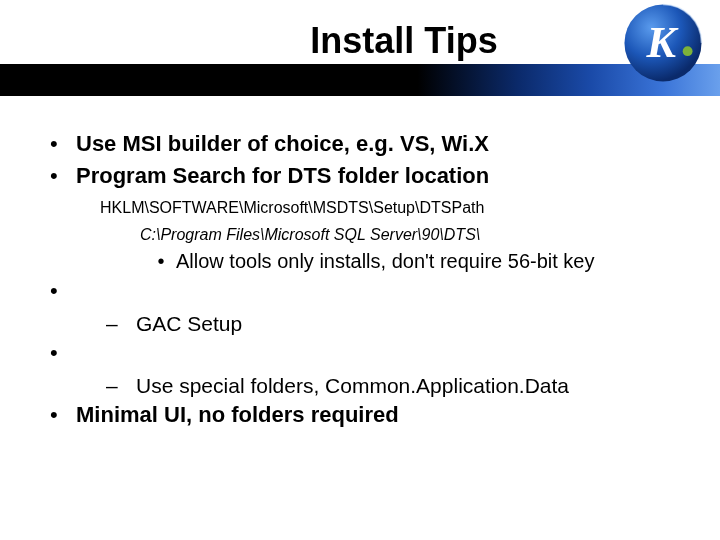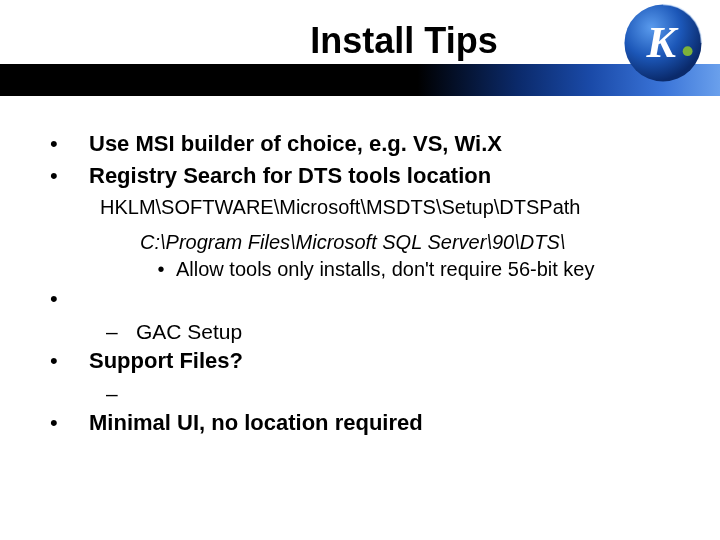--- a/index.html
+++ b/index.html
@@ -19,23 +19,23 @@
   .logo {
     position: absolute; top: 2px; right: 16px; width: 82px; height: 82px; z-index: 5;
   }
   .logo svg { width: 100%; height: 100%; }
   .content {
     position: absolute; top: 130px; left: 50px; right: 40px;
     font-size: 22px; color: #000;
   }
   .b1 { display: flex; margin-bottom: 4px; }
   .b1 .dot { width: 26px; flex: 0 0 26px; font-size: 22px; line-height: 28px; }
-  .b1 .txt { font-weight: bold; font-family: "Arial Black", Arial, sans-serif; font-size: 22px; line-height: 28px; margin-left: 13px; }
-  .sub1 { margin-left: 50px; font-size: 20px; line-height: 27px; font-family: Arial, sans-serif; }
-  .sub1.italic { font-style: italic; margin-left: 90px; margin-top: 8px; }
+  .b1 .txt { font-weight: bold; font-family: "Arial Black", Arial, sans-serif; font-size: 22px; line-height: 28px; }
+  .sub1 { margin-left: 50px; font-size: 16px; line-height: 27px; font-family: Arial, sans-serif; }
+  .sub1.italic { font-style: italic; margin-left: 90px; }
   .sub2row { display: flex; margin-left: 96px; font-size: 20px; line-height: 27px; }
   .sub2row .dot2 { width: 30px; flex: 0 0 30px; text-align: center; }
   .dashrow { display: flex; margin-left: 56px; font-size: 21px; line-height: 30px; }
   .dashrow .dash { width: 30px; flex: 0 0 30px; }
 </style>
 </head>
 <body>
 <div class="slide">
 
   <div class="header">
@@ -60,45 +60,45 @@
 
   <div class="content">
 
     <div class="b1">
       <div class="dot">•</div>
       <div class="txt">Use MSI builder of choice, e.g. VS, Wi.X</div>
     </div>
 
     <div class="b1">
       <div class="dot">•</div>
-      <div class="txt">Registry Search for DTS tools location</div>
+      <div class="txt">Program Search for DTS folder location</div>
     </div>
     <div class="sub1">HKLM\SOFTWARE\Microsoft\MSDTS\Setup\DTSPath</div>
     <div class="sub1 italic">C:\Program Files\Microsoft SQL Server\90\DTS\</div>
     <div class="sub2row">
       <div class="dot2">•</div>
       <div>Allow tools only installs, don't require 56-bit key</div>
     </div>
 
     <div class="b1" style="margin-top:2px;">
       <div class="dot">•</div>
     </div>
     <div class="dashrow">
       <div class="dash">–</div>
       <div>GAC Setup</div>
     </div>
 
     <div class="b1">
       <div class="dot">•</div>
-      <div class="txt">Support Files?</div>
     </div>
     <div class="dashrow">
       <div class="dash">–</div>
+      <div>Use special folders, Common.Application.Data</div>
     </div>
 
     <div class="b1">
       <div class="dot">•</div>
-      <div class="txt">Minimal UI, no location required</div>
+      <div class="txt">Minimal UI, no folders required</div>
     </div>
 
   </div>
 
 </div>
 
 </body></html>

